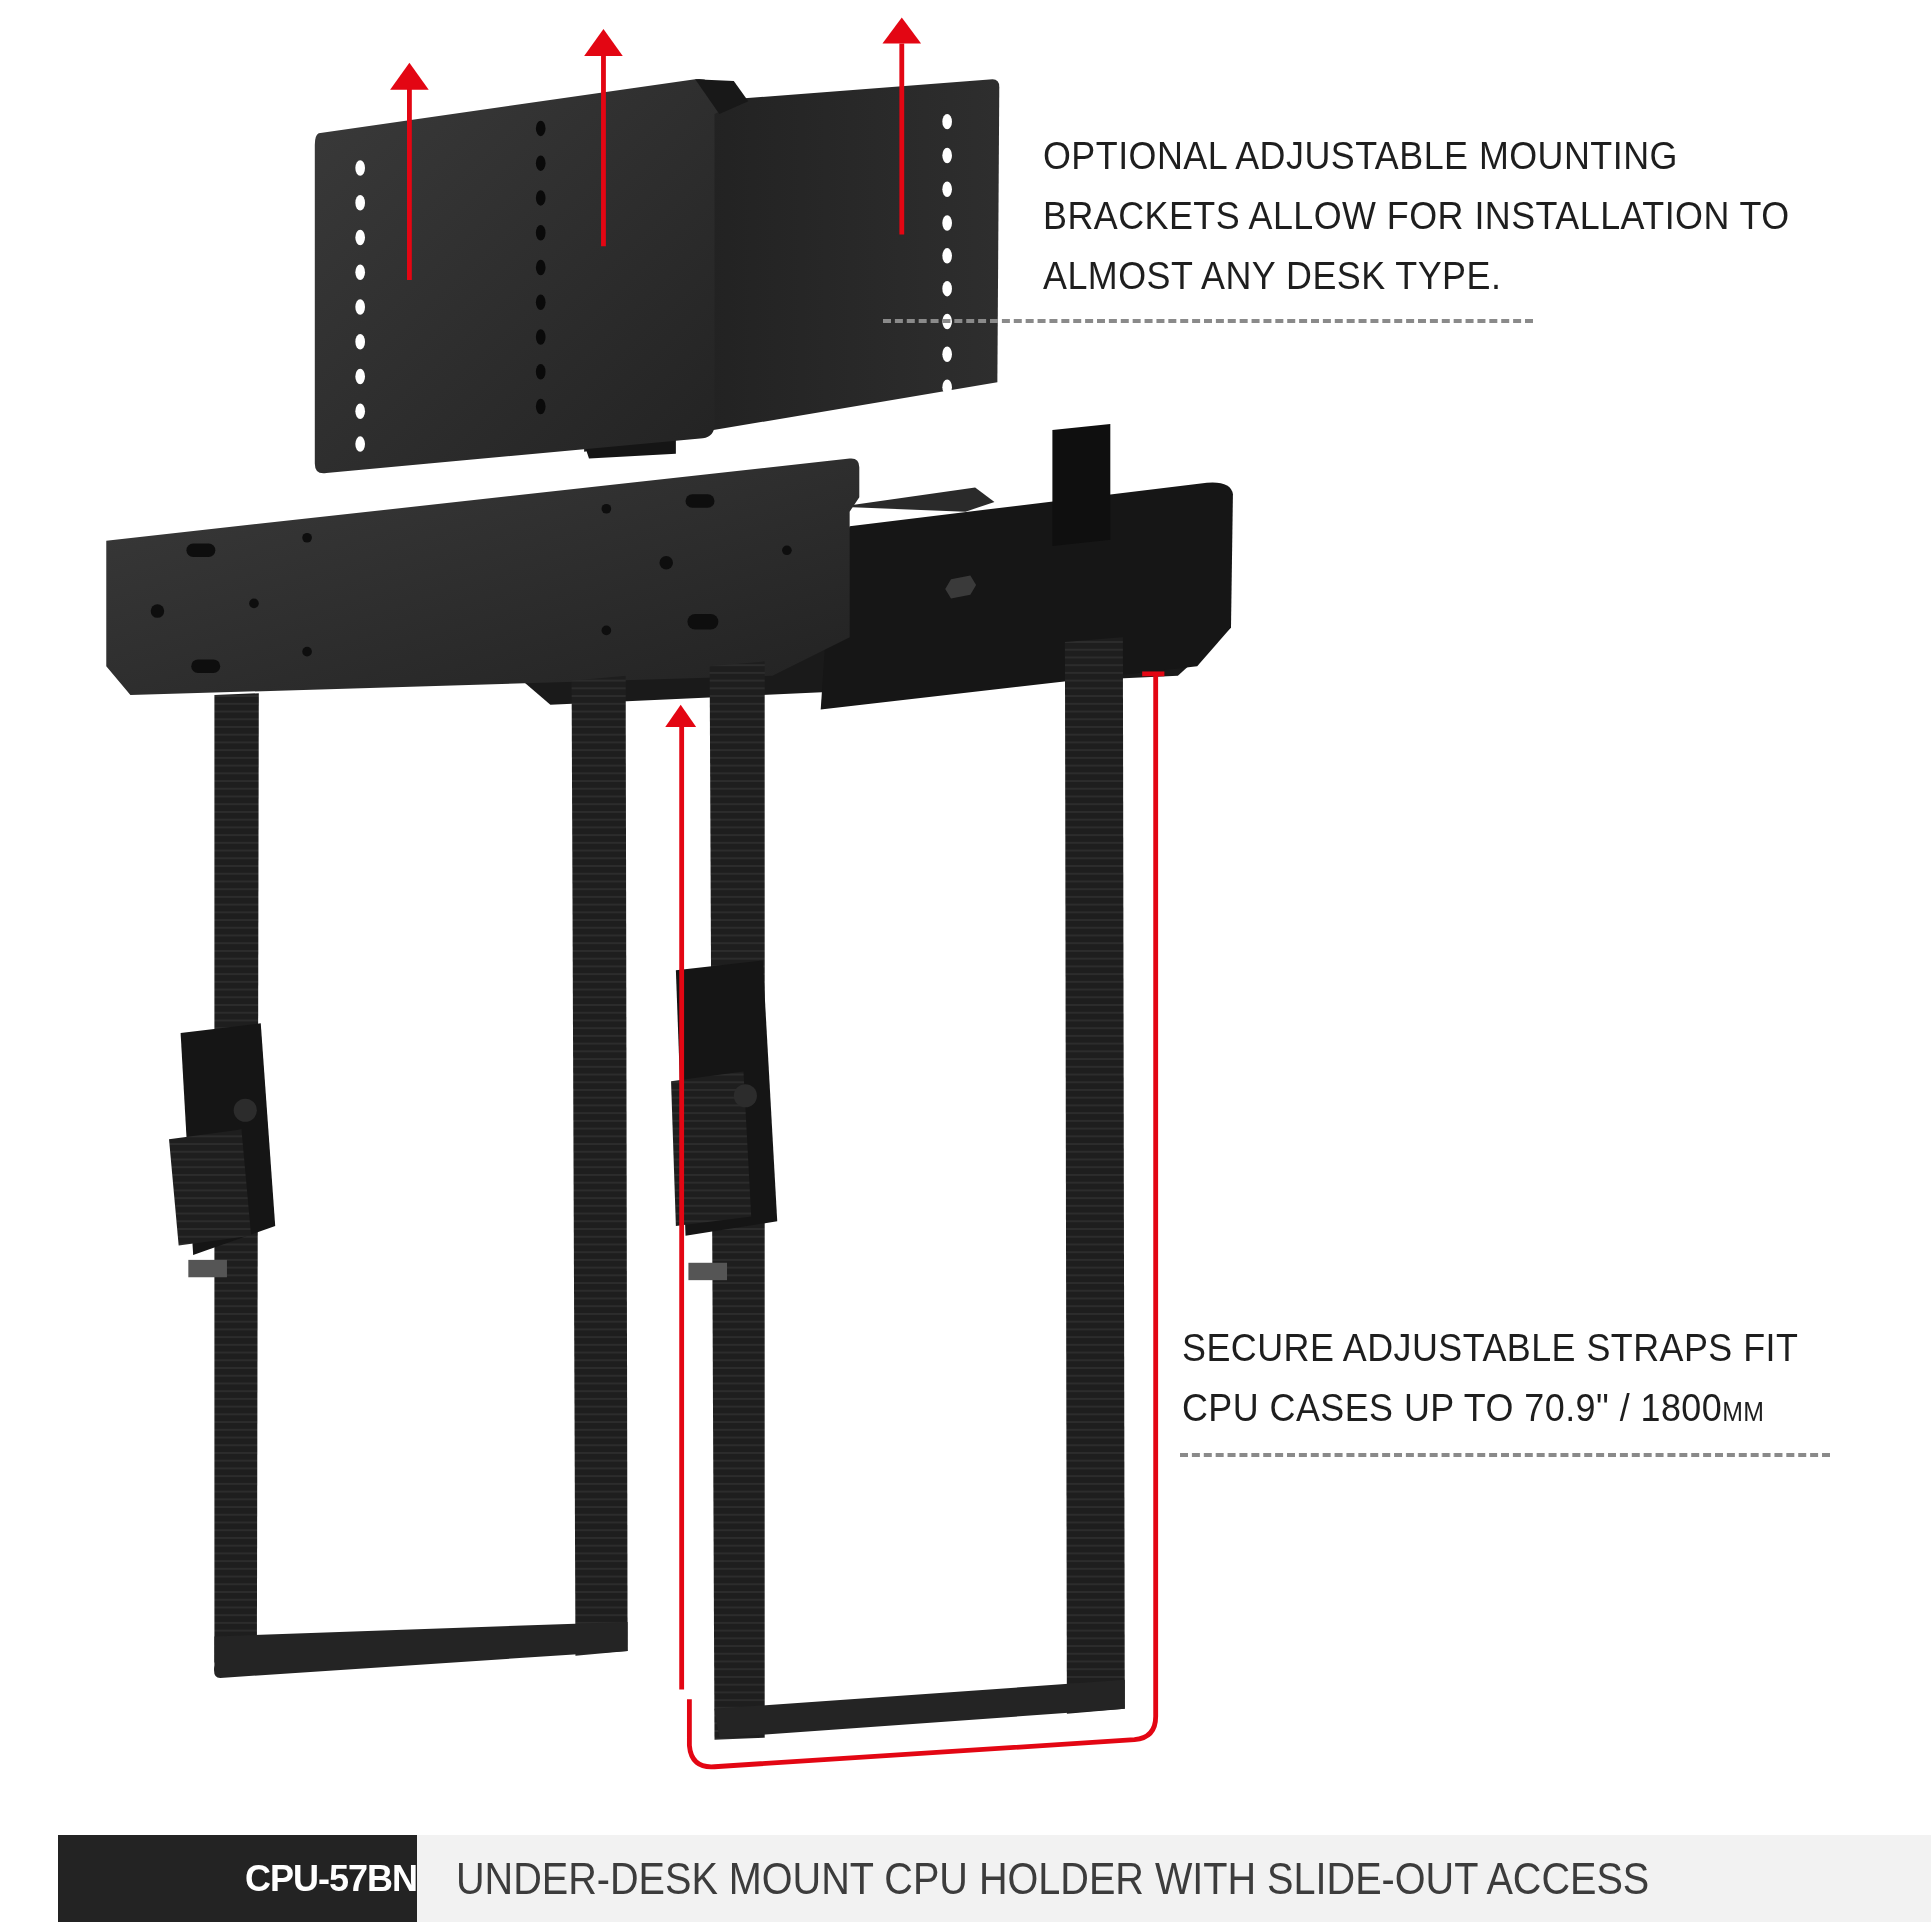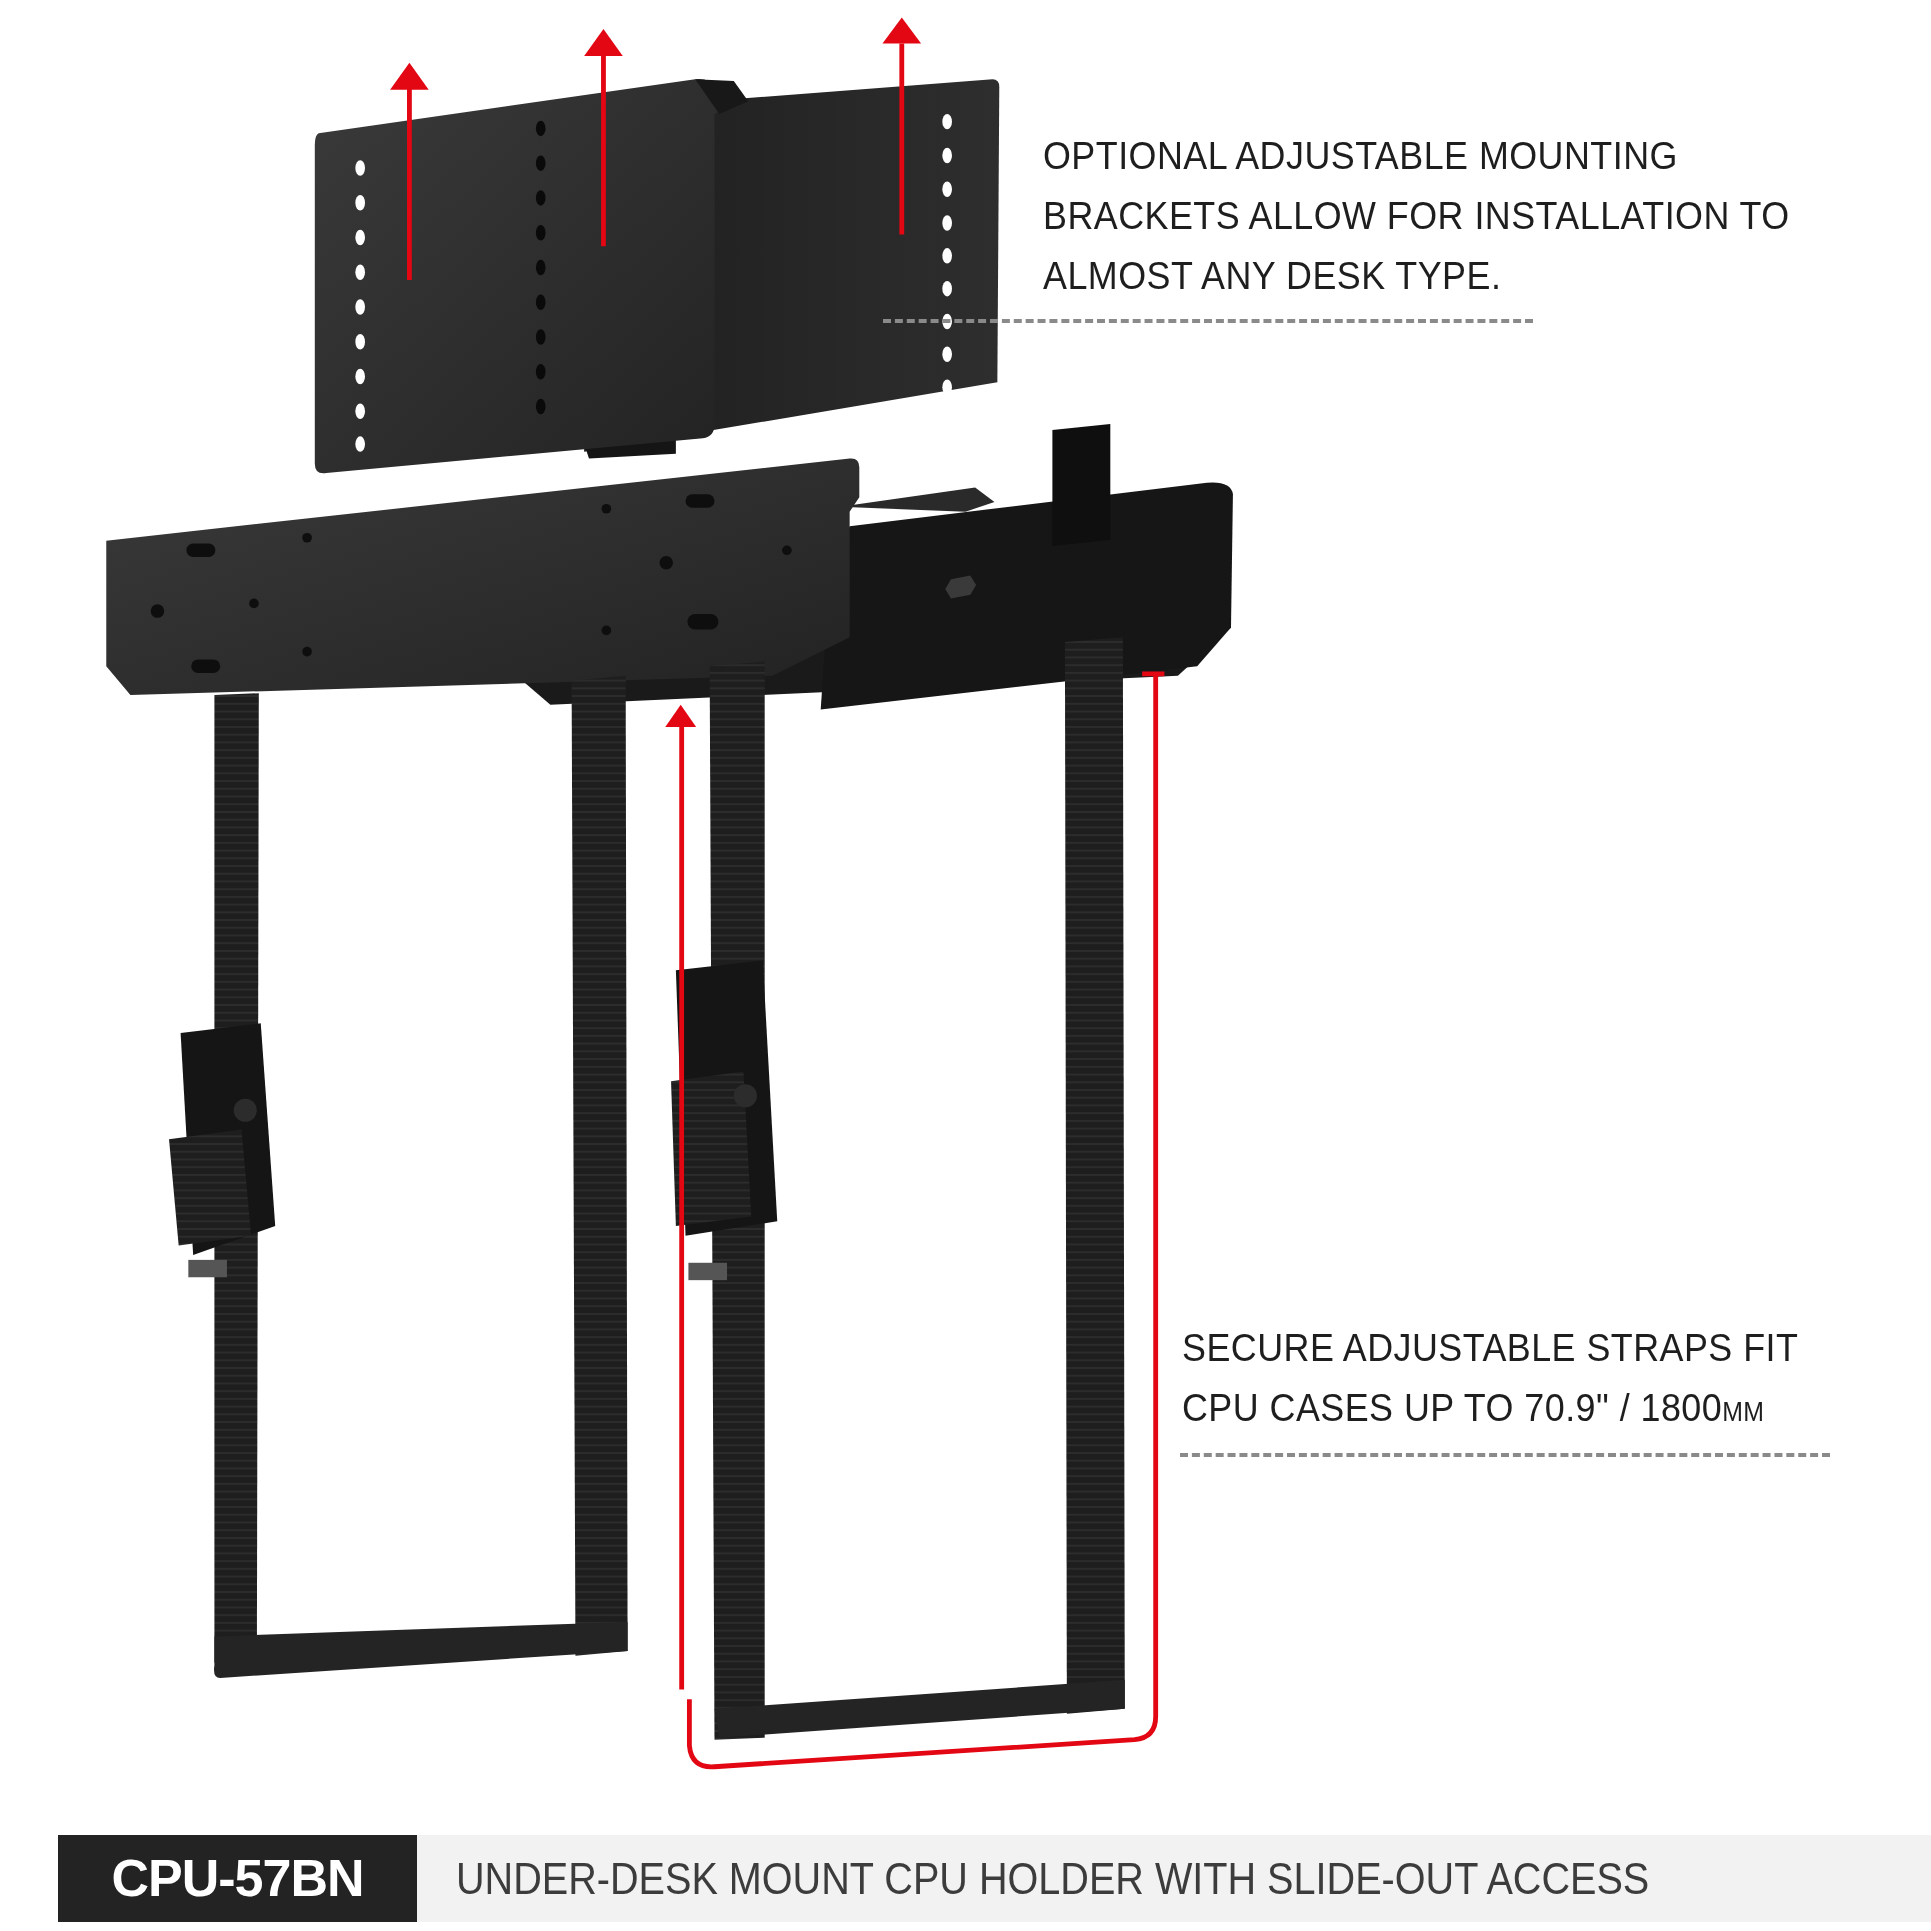--- a/index.html
+++ b/index.html
@@ -7,21 +7,21 @@
   .product { position: absolute; left: 0; top: 0; width: 1931px; height: 1815px; }
   .callout { position: absolute; color: #1e1e1e; font-family: "Liberation Sans", sans-serif; font-size: 39px; line-height: 60px; letter-spacing: 0.5px; font-stretch: condensed; transform: scaleX(0.92); transform-origin: left top; }
   .callout .line { display: block; white-space: nowrap; }
   .callout .smallcaps { font-size: 27px; }
   .callout-1 { left: 1043px; top: 126px; }
   .callout-2 { left: 1182px; top: 1318px; }
   .dash { position: absolute; height: 0; border-top: 4.8px dashed #8a8a8a; }
   .dash-1 { left: 883px; top: 319px; width: 650px; }
   .dash-2 { left: 1180px; top: 1453px; width: 650px; }
   .footer { position: absolute; left: 58px; top: 1835px; width: 1873px; height: 87px; background: #f2f2f2; }
-  .footer .model { position: absolute; left: 0; top: 0; width: 359px; height: 87px; background: #232323; color: #ffffff; font-family: "Liberation Sans", sans-serif; font-weight: bold; font-size: 52px; line-height: 87px; text-align: center; letter-spacing: -1px; }
+  .footer .model { position: absolute; left: 0; top: 0; width: 359px; height: 87px; background: #232323; color: #ffffff; font-family: "Liberation Sans", sans-serif; font-weight: bold; font-size: 36px; line-height: 87px; text-align: right; letter-spacing: -1px; }
   .footer .title { position: absolute; left: 398px; top: 0; height: 87px; line-height: 87px; color: #3c3c3c; font-family: "Liberation Sans", sans-serif; font-size: 44px; white-space: nowrap; transform: scaleX(0.9); transform-origin: left center; }
 </style>
 </head>
 <body>
 
 <svg class="product" viewBox="0 0 2000 1880" xmlns="http://www.w3.org/2000/svg">
   <defs>
     <linearGradient id="metal" x1="0" y1="0" x2="1" y2="1">
       <stop offset="0" stop-color="#3a3a3a"></stop>
       <stop offset="1" stop-color="#222222"></stop>

